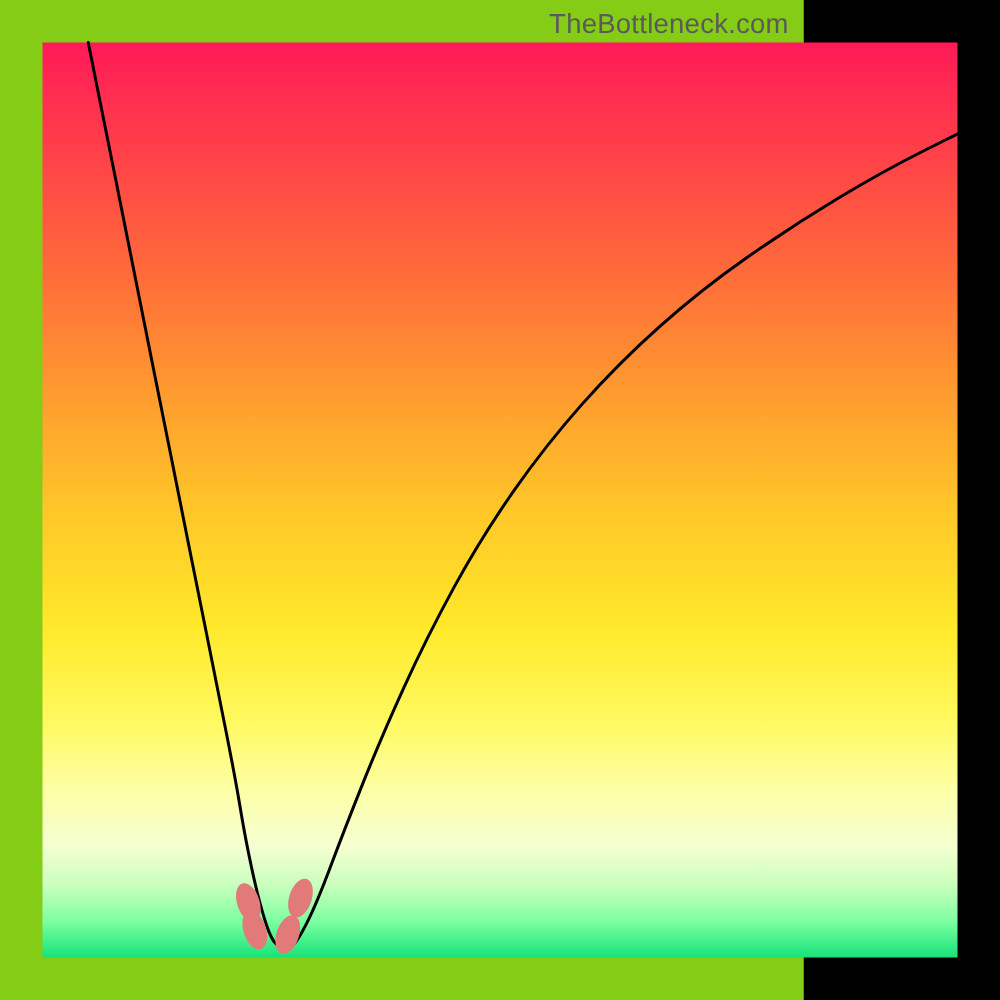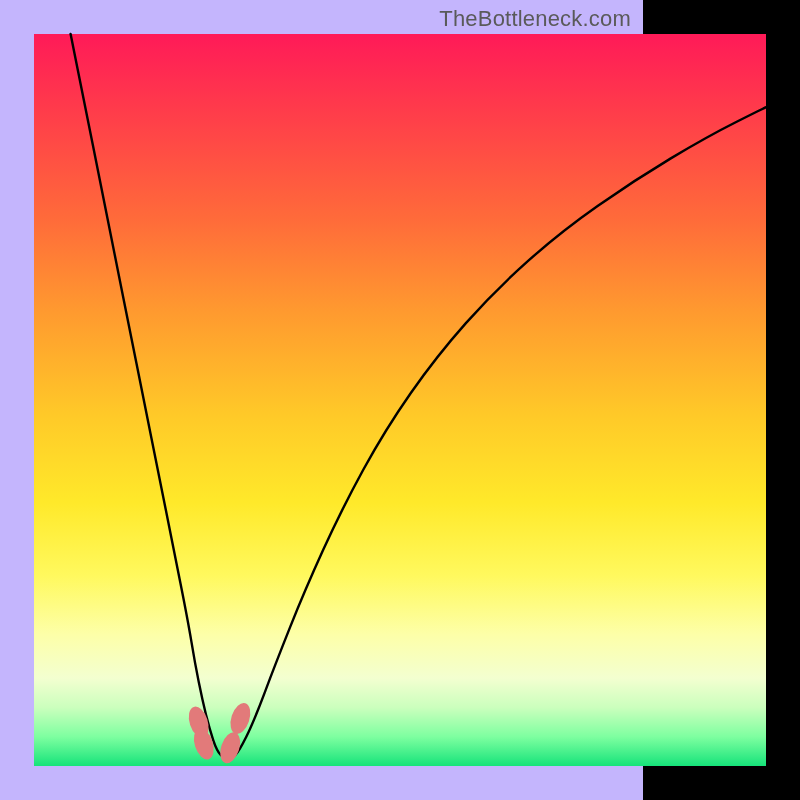--- a/index.html
+++ b/index.html
@@ -8,21 +8,21 @@
     width: 800px;
     height: 800px;
     background: #000;
     overflow: hidden;
     font-family: Arial, Helvetica, sans-serif;
   }
   .frame {
     position: relative;
     width: 643px;
     height: 800px;
-    background: #c4b5fd;
+    background: #84cc16;
   }
   .plot-area {
     position: absolute;
     left: 34px;
     top: 34px;
     width: 732px;
     height: 732px;
     background: linear-gradient(
       to bottom,
       #ff1a58 0%,

